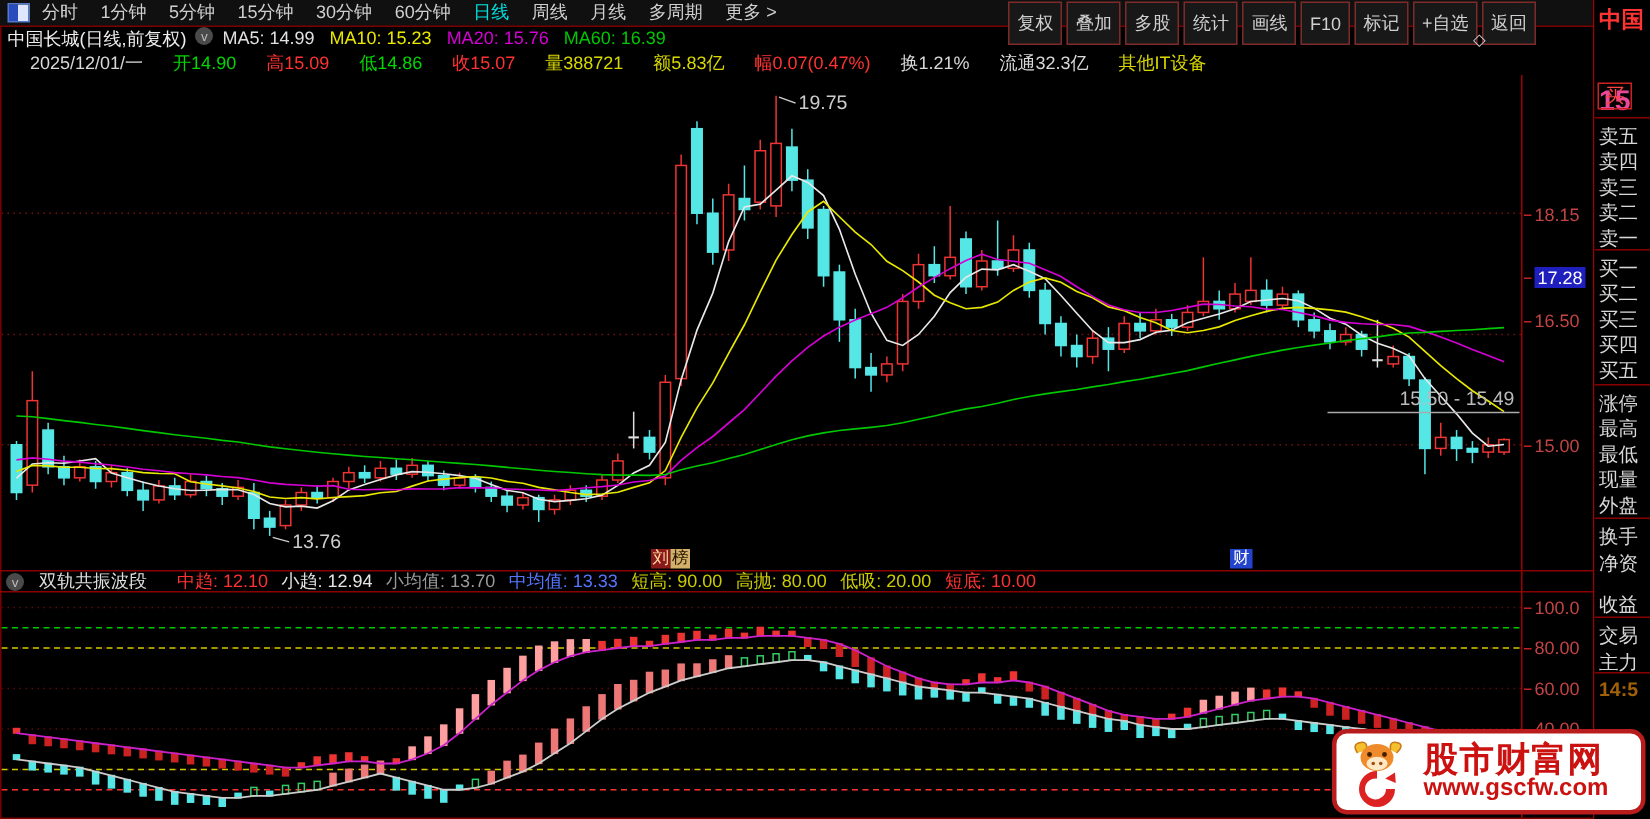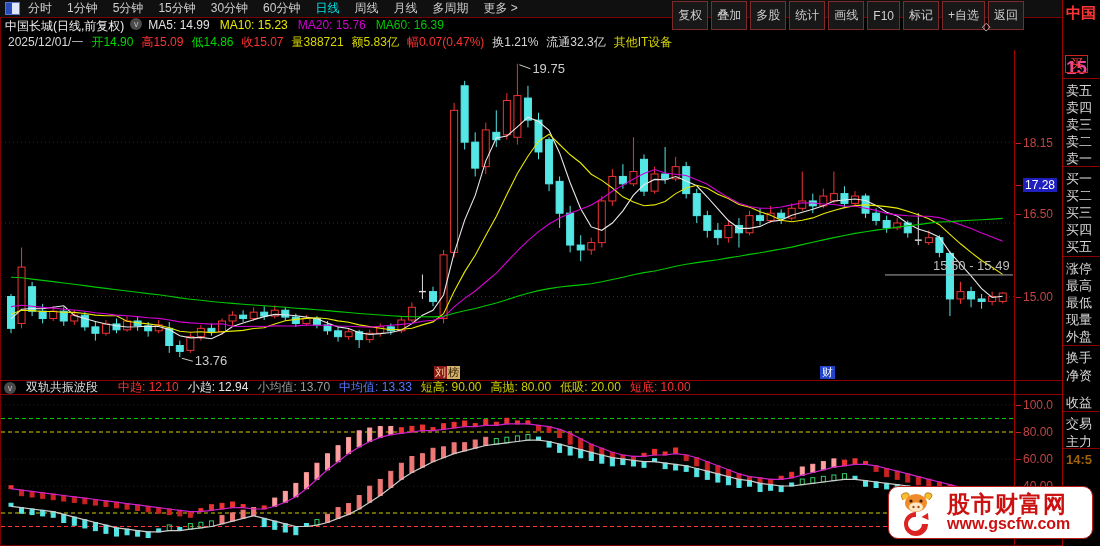--- a/index.html
+++ b/index.html
@@ -16,21 +16,21 @@
   #toolbar-right{position:absolute;right:38px;top:1px;display:flex;height:29px;}
   .tb-btn{border:1px solid #7c2a2a;background:#181818;color:#cfcfcf;padding:0 5px;margin-left:3px;
           display:flex;align-items:center;white-space:nowrap;}
   
   #title-row{left:0;top:18px;width:1062px;height:16px;display:flex;align-items:flex-start;}
   #stock-title{color:#efefef;margin-left:5px;white-space:nowrap;}
   .chev-circle{display:inline-block;width:12px;height:12px;border-radius:50%;background:#4a4a4a;color:#bbb;
                font-size:9px;line-height:12px;text-align:center;margin:0 6px;}
   .ma-label{margin-right:10px;white-space:nowrap;}
   #info-row{left:0;top:34px;width:1062px;height:16px;display:flex;align-items:center;}
-  .info-item{margin-left:8px;white-space:nowrap;}
+  .info-item{margin-left:20px;white-space:nowrap;}
   #diamond-mark{left:982px;top:20px;color:#cfcfcf;font-size:11px;}
   
   #main-chart{left:1px;top:50px;}
   #sub-chart{left:1px;top:395px;}
   #left-frame{left:0;top:17px;width:1px;height:529px;background:#7a0000;}
   #vline-axis{left:1014px;top:50px;width:1px;height:496px;background:#a00000;}
   #vline-panel{left:1062px;top:0;width:1px;height:546px;background:#a00000;}
   #hline-subtop{left:0;top:380px;width:1062px;height:1px;background:#8a0000;}
   #hline-subbot{left:0;top:394px;width:1062px;height:1px;background:#8a0000;}
   #hline-bottom{left:0;top:545px;width:1062px;height:1px;background:#7a0000;}
@@ -46,21 +46,21 @@
   .axis-lab.hl span.v{background:#1f1fbe;color:#fff;padding:0 2px;}
   
   #right-panel{left:1063px;top:0;width:37px;height:546px;overflow:hidden;background:#000;}
   .rp-row{position:absolute;left:3px;white-space:nowrap;color:#d8d8d8;font-size:13px;}
   .rp-div{position:absolute;left:0;width:37px;height:1px;background:#8a0000;}
   #rp-name{color:#ff3535;font-size:15px;font-weight:bold;}
   #rp-price{color:#ec4899;font-size:19px;font-weight:bold;margin-top:32px;}
   #rp-buy{border:1px solid #cc2222;color:#ff4444;padding:0 4px 1px 4px;font-size:13px;}
   #rp-time{color:#a16207;font-weight:bold;}
   
-  #watermark{left:888px;top:486px;width:203px;height:51px;background:#fff;border:1px solid #b91c1c;
+  #watermark{left:888px;top:486px;width:203px;height:51px;background:#fff;border:3px solid #b91c1c;
              border-radius:10px;display:flex;align-items:center;z-index:9;}
   #wm-texts{margin-left:6px;line-height:1.05;}
   #wm-name{color:#cc1111;font-size:23px;font-weight:bold;letter-spacing:1px;}
   #wm-url{color:#cc1111;font-size:16px;font-weight:bold;}
 </style>
 </head>
 <body>
 
 <div id="toolbar" class="abs">
   <div id="app-icon"></div>

